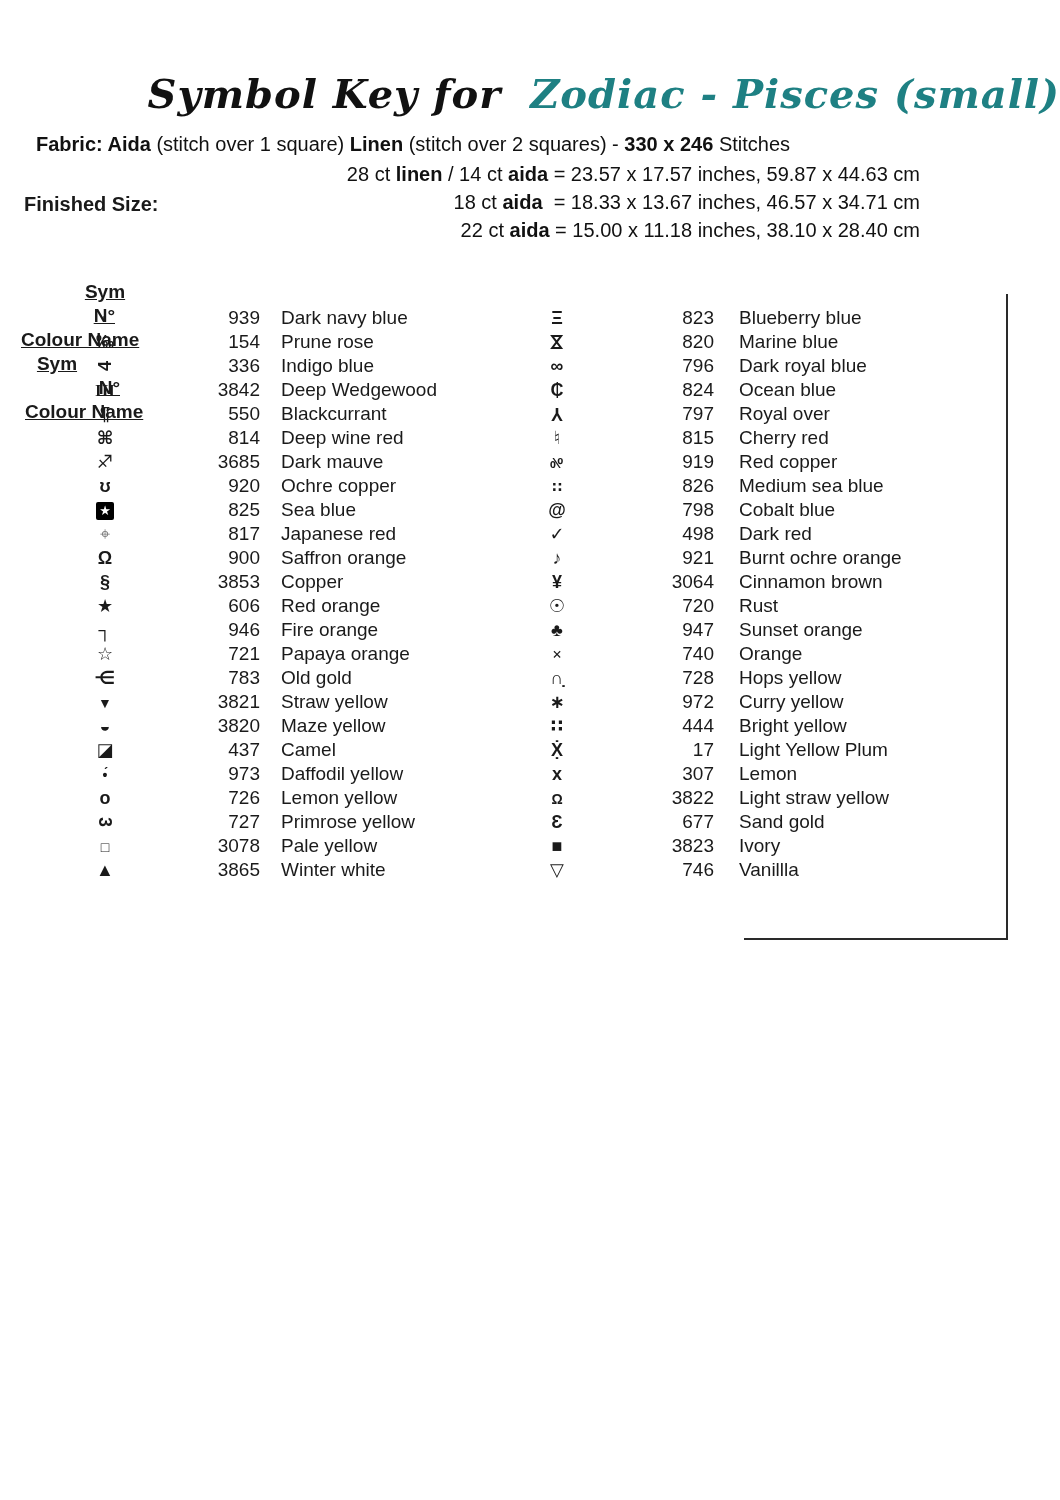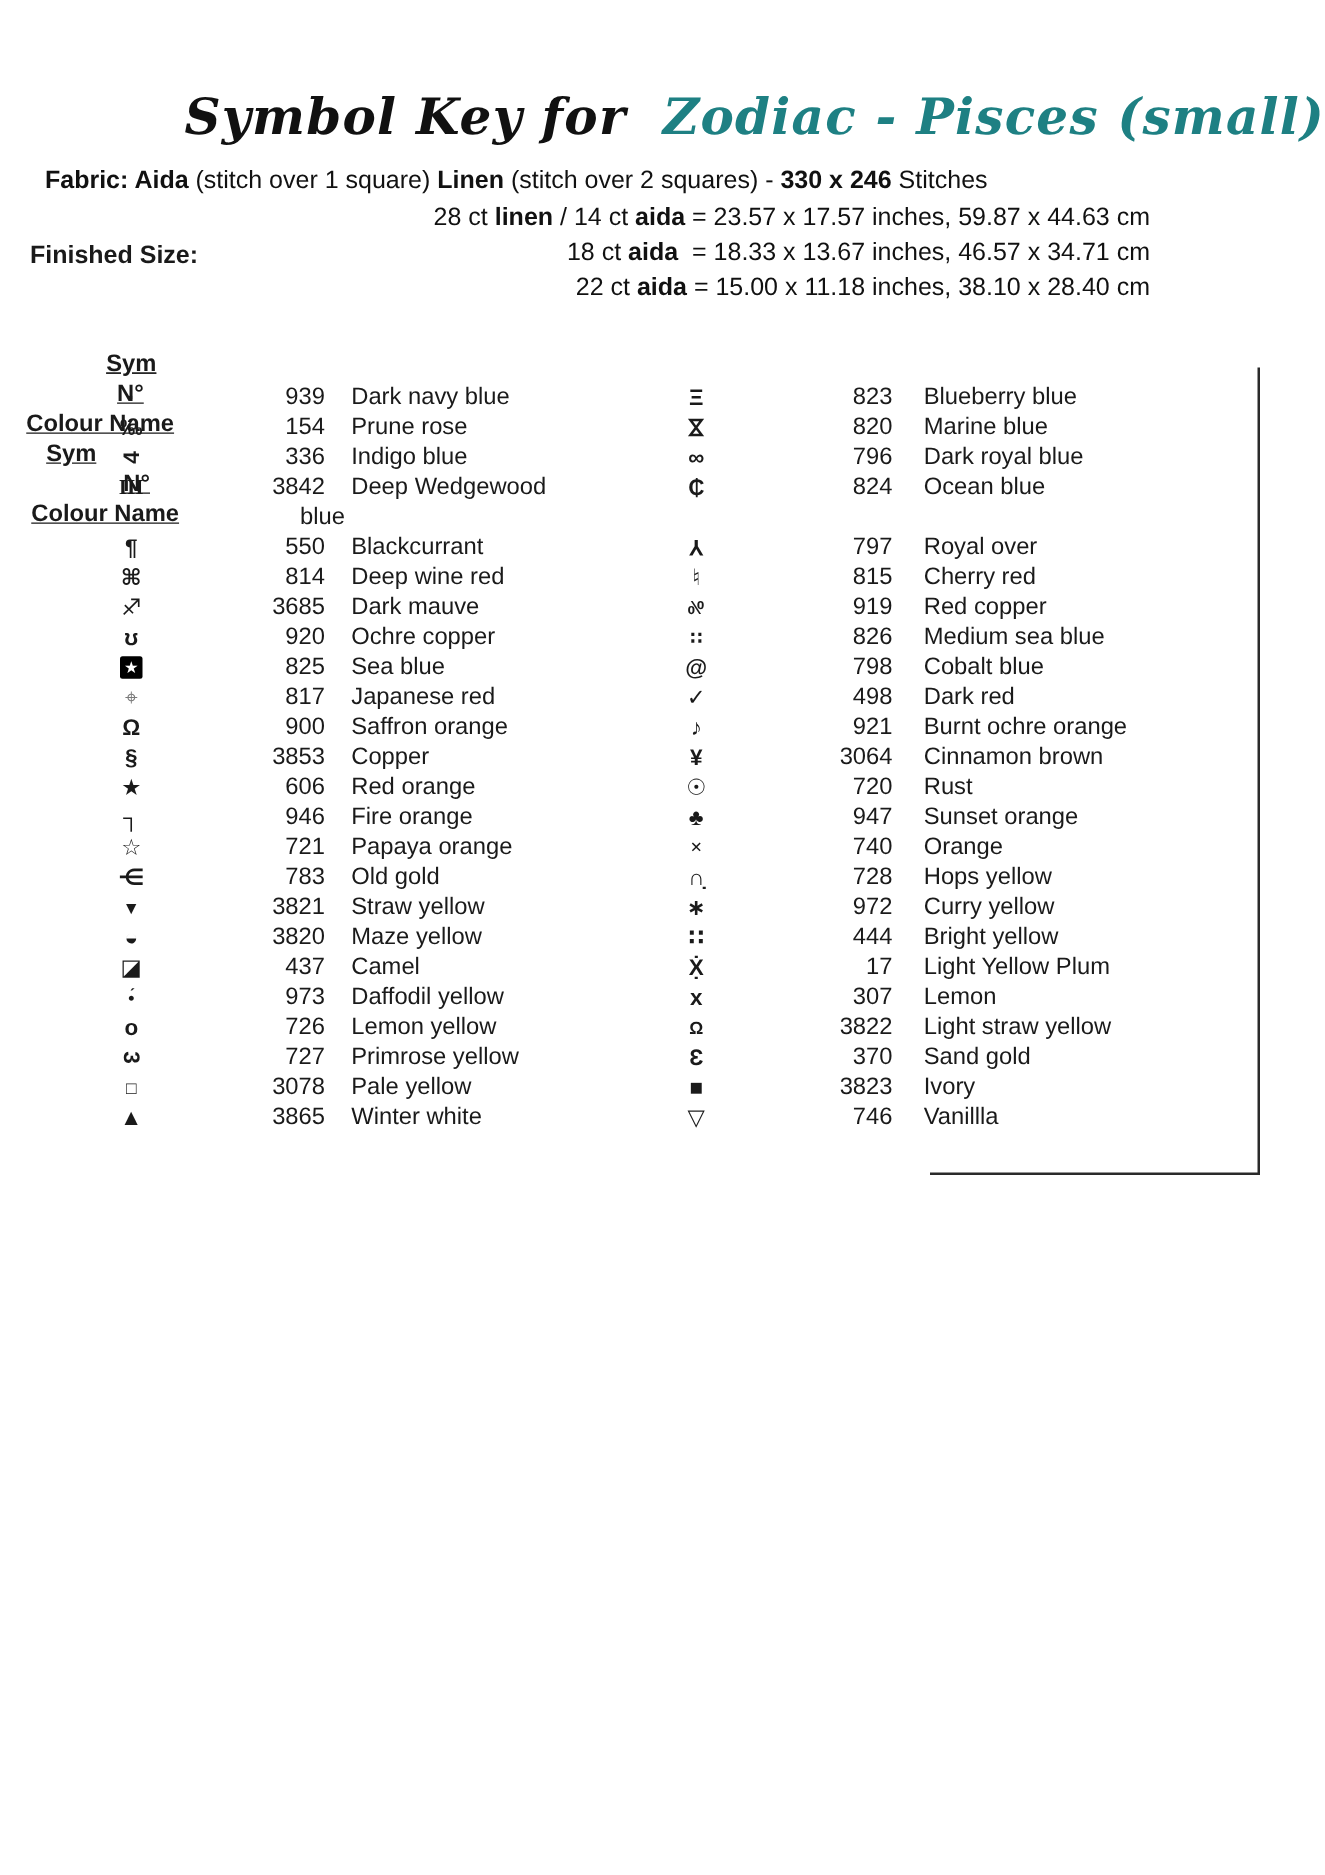--- a/index.html
+++ b/index.html
@@ -109,28 +109,20 @@
         </div>
         <div class="t-row">
           <span class="c-sym"><span class="sym serif">III</span></span>
           <span class="c-num">3842</span>
           <span class="c-name">Deep Wedgewood</span>
           <span class="c-sym r"><span class="sym">₵</span></span>
           <span class="c-num r">824</span>
           <span class="c-name r">Ocean blue</span>
         </div>
         <div class="t-row">
-          <span class="c-sym"></span>
-          <span class="c-num"></span>
-          <span class="c-name cont">blue</span>
-          <span class="c-sym r"></span>
-          <span class="c-num r"></span>
-          <span class="c-name r"></span>
-        </div>
-        <div class="t-row">
           <span class="c-sym"><span class="sym">¶</span></span>
           <span class="c-num">550</span>
           <span class="c-name">Blackcurrant</span>
           <span class="c-sym r"><span class="sym rot180">Y</span></span>
           <span class="c-num r">797</span>
           <span class="c-name r">Royal over</span>
         </div>
         <div class="t-row">
           <span class="c-sym"><span class="sym">⌘</span></span>
           <span class="c-num">814</span>
@@ -257,21 +249,21 @@
           <span class="c-name">Lemon yellow</span>
           <span class="c-sym r"><span class="sym small">Ω</span></span>
           <span class="c-num r">3822</span>
           <span class="c-name r">Light straw yellow</span>
         </div>
         <div class="t-row">
           <span class="c-sym"><span class="sym rot90">3</span></span>
           <span class="c-num">727</span>
           <span class="c-name">Primrose yellow</span>
           <span class="c-sym r"><span class="sym">Ɛ</span></span>
-          <span class="c-num r">370</span>
+          <span class="c-num r">677</span>
           <span class="c-name r">Sand gold</span>
         </div>
         <div class="t-row">
           <span class="c-sym"><span class="sym small">□</span></span>
           <span class="c-num">3078</span>
           <span class="c-name">Pale yellow</span>
           <span class="c-sym r"><span class="sym">■</span></span>
           <span class="c-num r">3823</span>
           <span class="c-name r">Ivory</span>
         </div>

